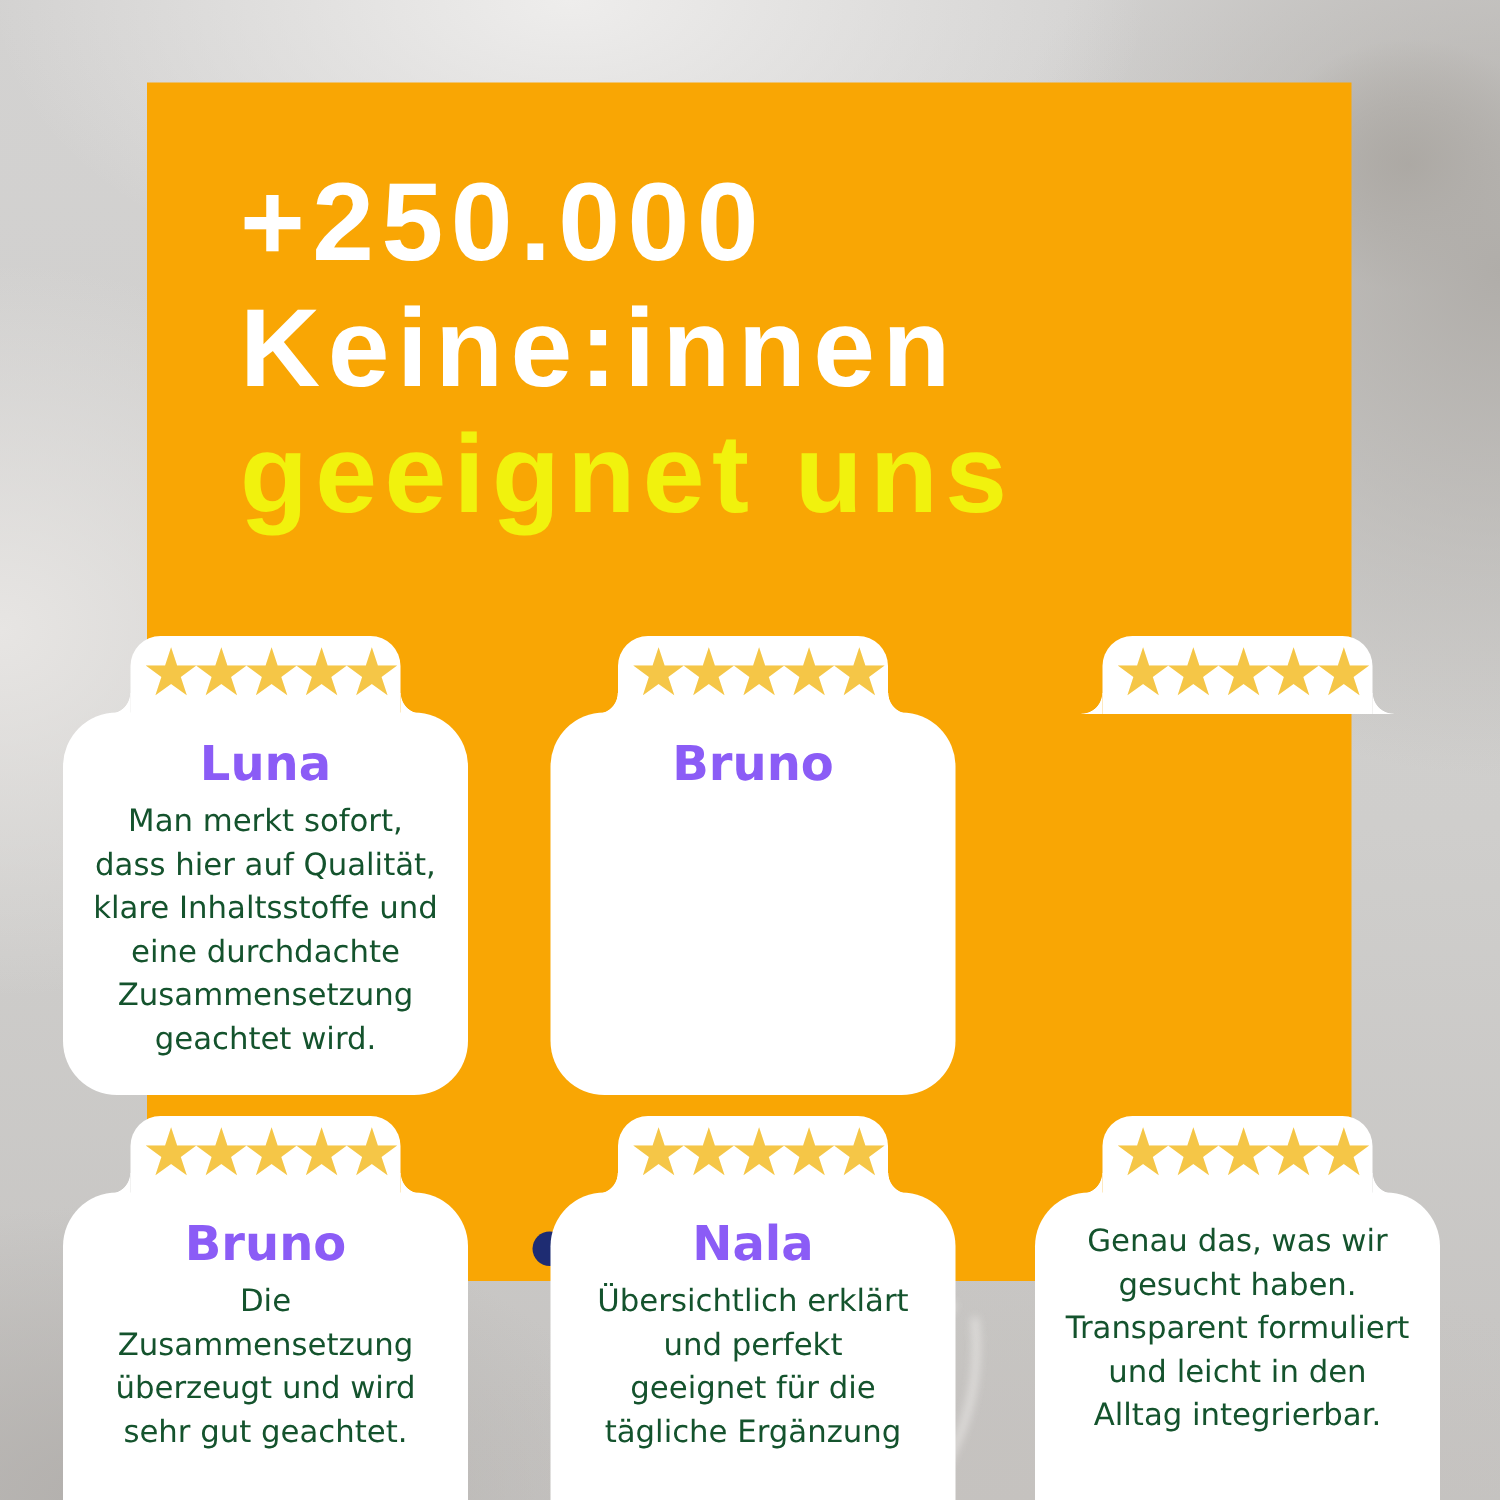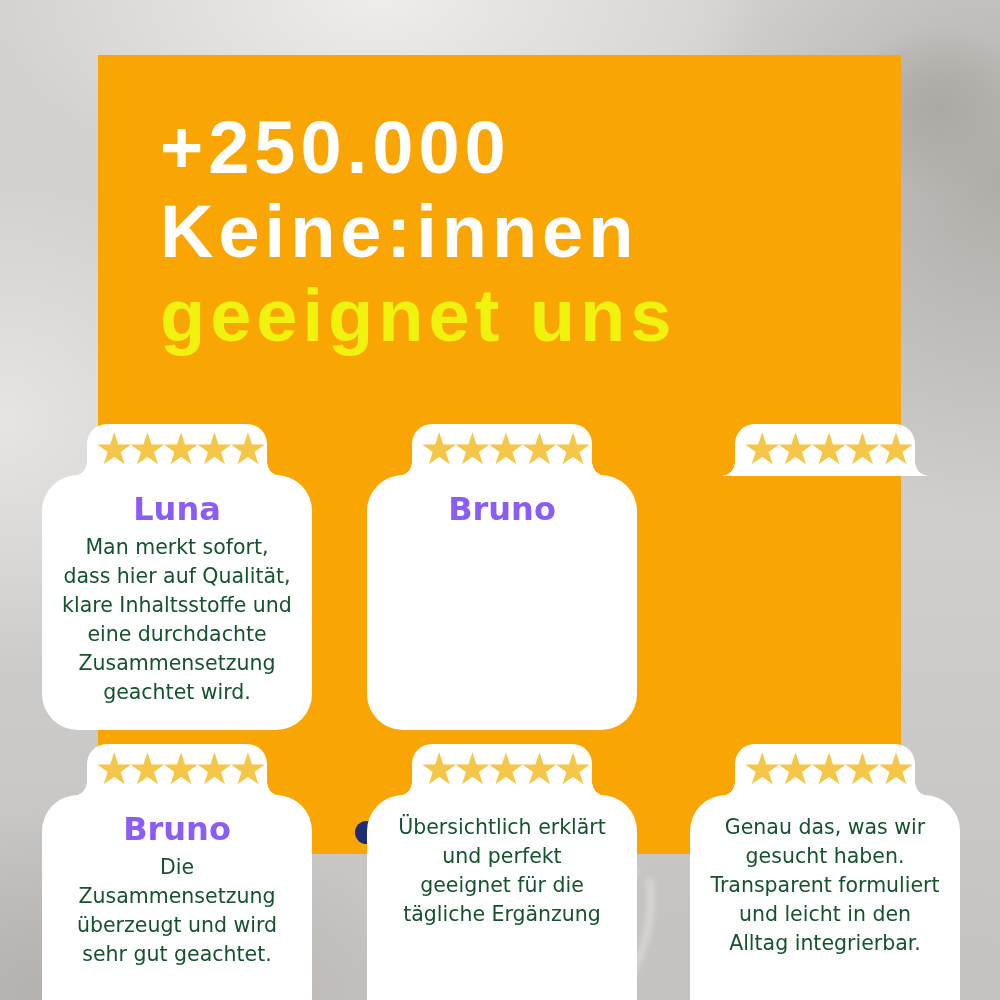--- a/index.html
+++ b/index.html
@@ -133,20 +133,21 @@
     </div>
   </div>
 
   <div class="card col1 row1">
     <div class="tab">
       <span class="stars">★★★★★</span>
     </div>
     <div class="fillet fl"></div>
     <div class="fillet fr"></div>
     <div class="body">
+      <div class="reviewer-name">Nala</div>
       <div class="review-text">Übersichtlich erklärt
 und perfekt
 geeignet für die
 tägliche Ergänzung</div>
     </div>
   </div>
 
   <div class="card col2 row1">
     <div class="tab">
       <span class="stars">★★★★★</span>

